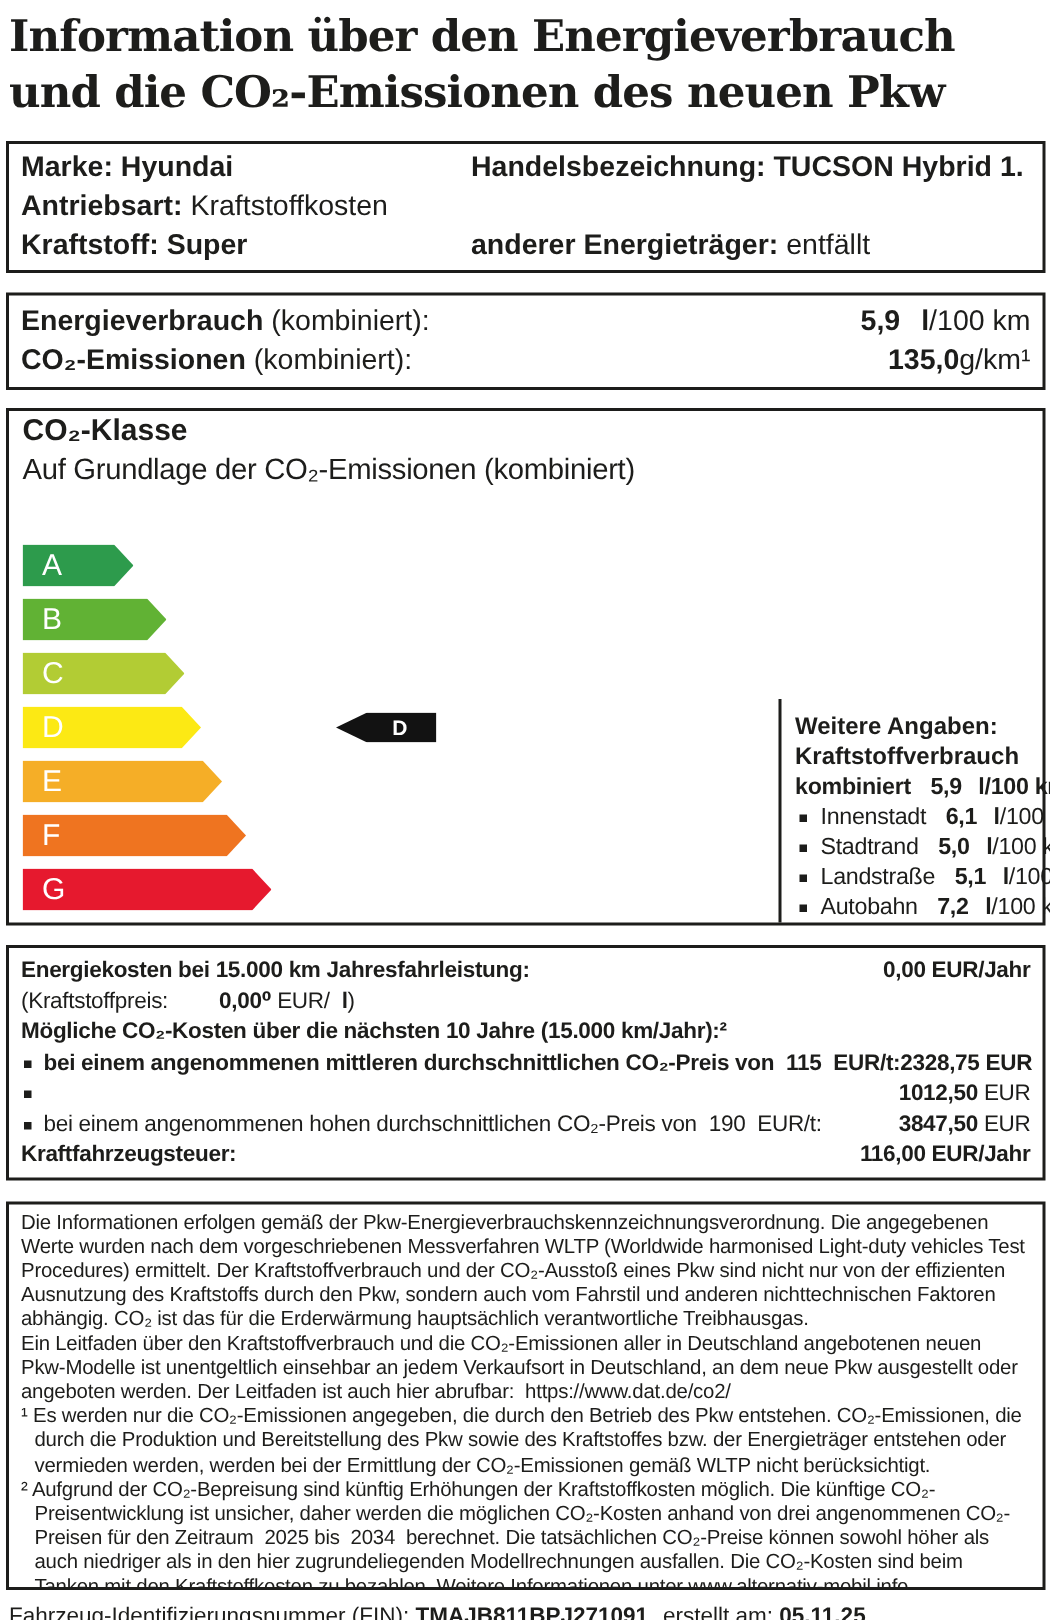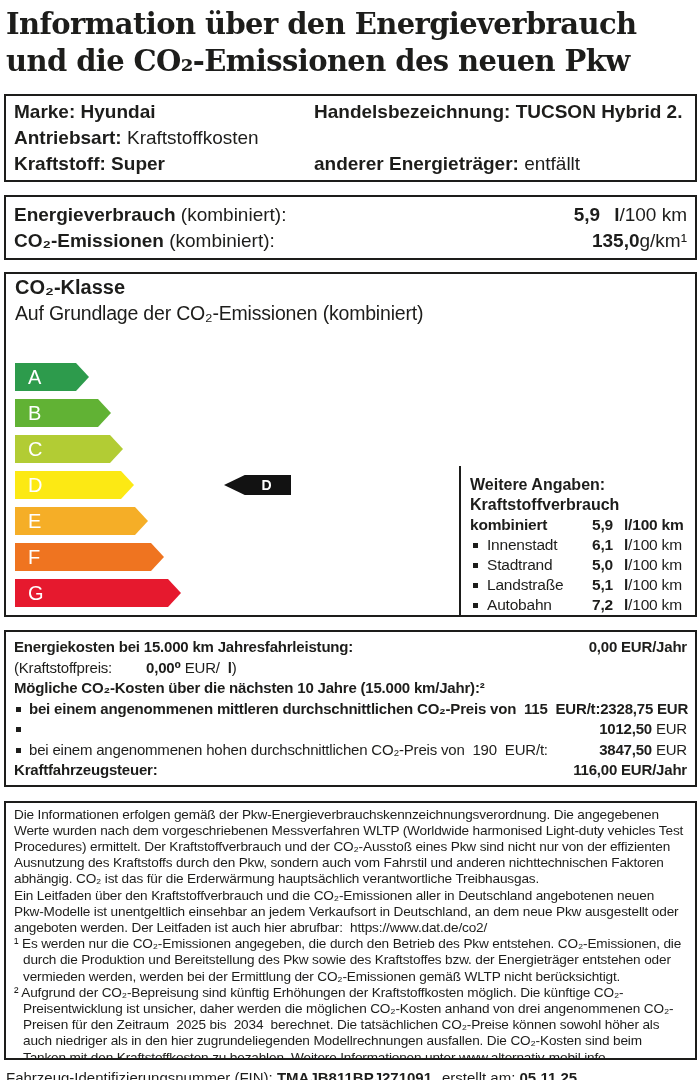--- a/index.html
+++ b/index.html
@@ -24,21 +24,21 @@
   .gap14{display:inline-block;width:14px;}
 
   
   .box-class{margin-top:12px;height:345px;display:flex;align-items:flex-end;}
   .class-left{flex:1;padding:9px 0 0 9px;position:relative;}
   .class-left h2{margin:0;font-size:20px;line-height:24px;font-weight:700;}
   .class-sub{font-size:19.5px;line-height:24px;margin-top:2px;letter-spacing:-0.2px;}
   .arrows{margin-top:38px;position:relative;}
   .arrow{height:28px;margin-bottom:8px;clip-path:polygon(0 0,calc(100% - 13px) 0,100% 50%,calc(100% - 13px) 100%,0 100%);color:#fff;font-size:20px;line-height:28px;padding-left:13px;box-sizing:border-box;font-weight:400;}
   .rating-marker{position:absolute;left:209px;top:112px;width:67px;height:20px;background:#121212;clip-path:polygon(0 50%,31% 0,100% 0,100% 100%,31% 100%);color:#fff;font-size:14px;line-height:20px;font-weight:700;text-align:center;padding-left:18px;box-sizing:border-box;}
-  .class-right{width:236px;border-left:2px solid #1d1d1b;padding:9px 5px 0 9px;box-sizing:border-box;}
+  .class-right{width:176px;border-left:2px solid #1d1d1b;padding:9px 5px 0 9px;box-sizing:border-box;}
   .wa-head{font-size:16px;font-weight:700;line-height:20px;}
   .wa-kv{font-size:16px;font-weight:700;line-height:20px;}
   .warow{display:flex;font-size:15.5px;line-height:20px;letter-spacing:-0.2px;}
   .warow .lbl{flex:1;white-space:nowrap;}
   .warow .val{width:34px;text-align:right;font-weight:700;flex:none;}
   .warow .unit{width:66px;margin-left:11px;flex:none;white-space:nowrap;}
   .warow.bold{font-weight:700;}
   .sqw{width:5px;height:5px;background:#1d1d1b;flex:none;margin:8px 9px 0 3px;}
 
   
@@ -63,21 +63,21 @@
 
   <div class="title">
     <div>Information über den Energieverbrauch</div>
     <div>und die CO₂-Emissionen des neuen Pkw</div>
   </div>
 
   <div class="box box-vehicle">
     <div class="vrow">
       <span class="b">Marke:</span>
       <span class="b">Hyundai</span>
-      <span class="vcol2"><span class="b">Handelsbezeichnung:</span> <span class="b">TUCSON Hybrid 2.</span></span>
+      <span class="vcol2"><span class="b">Handelsbezeichnung:</span> <span class="b">TUCSON Hybrid 1.</span></span>
     </div>
     <div class="vrow">
       <span class="b">Antriebsart:</span>
       <span>Kraftstoffkosten</span>
     </div>
     <div class="vrow">
       <span class="b">Kraftstoff:</span>
       <span class="b">Super</span>
       <span class="vcol2"><span class="b">anderer Energieträger:</span> <span>entfällt</span></span>
     </div>

